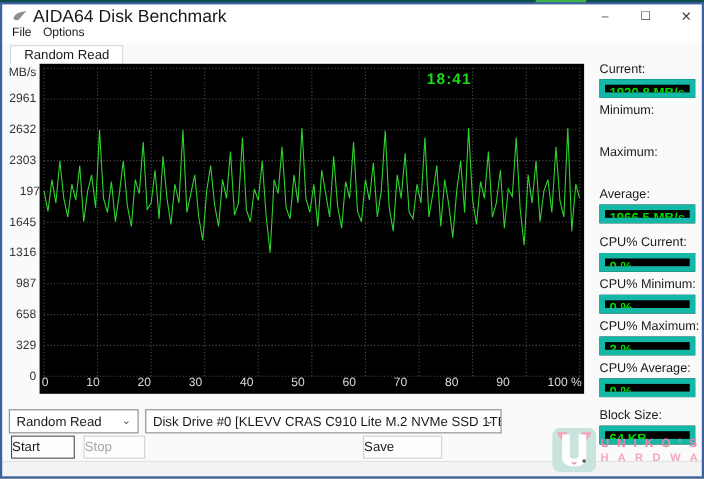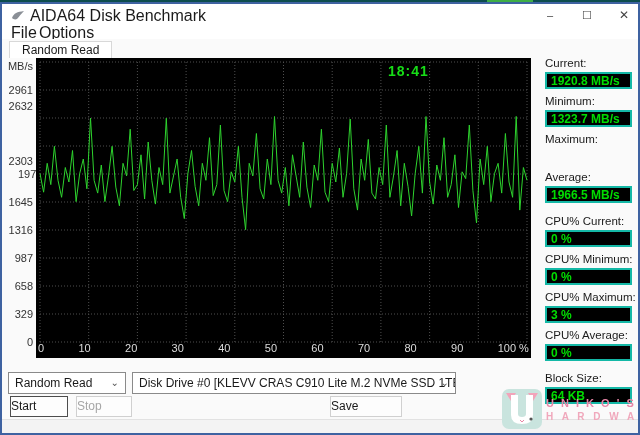--- a/index.html
+++ b/index.html
@@ -21,21 +21,21 @@
     border:2px solid #3e62a1; pointer-events:none; z-index:50; }
 
   .titlebar { position:absolute; left:2px; top:3px; width:636px; height:20px; background:#ffffff; }
   .titlebar-title { position:absolute; left:28px; top:4px; font-size:16px; color:#1a1a1a; white-space:nowrap; }
   .app-icon { position:absolute; left:9px; top:5px; width:14px; height:12px; }
   .winbtn { position:absolute; top:3px; width:30px; height:18px; text-align:center;
     font-size:11px; line-height:18px; color:#444; cursor:default; }
   .winbtn.min { left:533px; } .winbtn.max { left:570px; } .winbtn.close { left:607px; font-size:12px; }
 
   .menubar { position:absolute; left:2px; top:23px; width:636px; height:16px; background:#ffffff; }
-  .menu-item { position:absolute; top:0; font-size:16px; color:#1a1a1a; padding:1px 4px; }
+  .menu-item { position:absolute; top:0; font-size:11px; color:#1a1a1a; padding:1px 4px; }
   .menu-file { left:5px; } .menu-options { left:33px; }
 
   .tabstrip { position:absolute; left:2px; top:39px; width:636px; height:19px; background:#fafafa; }
   .tab-active { position:absolute; left:7px; top:2px; height:17px; padding:0 12px;
     background:#ffffff; border:1px solid #d8d8d8; border-bottom:none;
     font-size:12px; color:#1a1a1a; line-height:16px; }
 
   
   .y-axis-col { position:absolute; left:0; top:58px; width:34px; height:300px; }
   .y-unit { position:absolute; right:1px; top:2px; font-size:11px; color:#333; }
@@ -45,21 +45,21 @@
   .plot svg { position:absolute; left:0; top:0; }
   .time-label { position:absolute; left:352px; top:5px; font-size:14px; font-weight:bold;
     letter-spacing:1px; color:#17dd17; }
   .x-axis-row { position:absolute; left:2px; top:284px; width:491px; height:15px;
     display:flex; justify-content:space-between; }
   .x-axis-row span { font-size:11px; color:#dcdcdc; white-space:nowrap; }
 
   
   .stat-block { position:absolute; left:545px; width:87px; }
   .stat-label { font-size:11.5px; color:#1a1a1a; margin-bottom:3px; white-space:nowrap; }
-  .stat-value { width:87px; height:17px; background:#000; border:2px solid #14b8a6;
+  .stat-value { width:87px; height:17px; background:#000; border:5px solid #14b8a6;
     color:#00dd00; font-size:12px; font-weight:bold; line-height:15px; padding-left:4px;
     white-space:nowrap; overflow:hidden; }
 
   
   .combo { position:absolute; height:22px; background:#ffffff; border:1px solid #8a8a8a;
     font-size:12px; color:#1a1a1a; line-height:20px; padding:0 6px; white-space:nowrap; overflow:hidden; }
   .combo .chev { position:absolute; right:6px; top:0; color:#555; font-size:10px; }
   .combo-test { left:8px; top:372px; width:118px; }
   .combo-drive { left:132px; top:372px; width:324px; }
 
@@ -109,22 +109,22 @@
   </div>
 
   <div class="tabstrip">
     <span class="tab-active">Random Read</span>
   </div>
 
   <div class="y-axis-col">
     <span class="y-unit">MB/s</span>
 
   <span class="y-tick" style="top: 26px;">2961</span>
-      <span class="y-tick" style="top: 42px; margin-left: 13px;">2632</span>
-      <span class="y-tick" style="top: 82px; margin-top: 15px;">2303</span>
+      <span class="y-tick" style="top: 54px; margin-left: 13px;">2632</span>
+      <span class="y-tick" style="top: 82px;">2303</span>
       <span class="y-tick" style="top: 110px; padding-left: 19px;">1974</span>
       <span class="y-tick" style="top: 138px;">1645</span>
       <span class="y-tick" style="top: 166px;">1316</span>
       <span class="y-tick" style="top: 194px;">987</span>
       <span class="y-tick" style="top: 222px;">658</span>
       <span class="y-tick" style="top: 250px;">329</span>
       <span class="y-tick" style="top: 278px;">0</span>
     </div>
 
   <div class="plot">
@@ -169,21 +169,20 @@
       </div>
   </div>
 
   <div id="stats-panel">
     <div class="stat-block" style="top:57px">
       <div class="stat-label">Current:</div>
       <div class="stat-value">1920.8 MB/s</div>
     </div>
     <div class="stat-block" style="top:95px">
       <div class="stat-label">Minimum:</div>
-      <div class="stat-value">1323.7 MB/s</div>
     </div>
     <div class="stat-block" style="top:133px">
       <div class="stat-label">Maximum:</div>
     </div>
     <div class="stat-block" style="top:171px">
       <div class="stat-label">Average:</div>
       <div class="stat-value">1966.5 MB/s</div>
     </div>
     <div class="stat-block" style="top:215px">
       <div class="stat-label">CPU% Current:</div>

